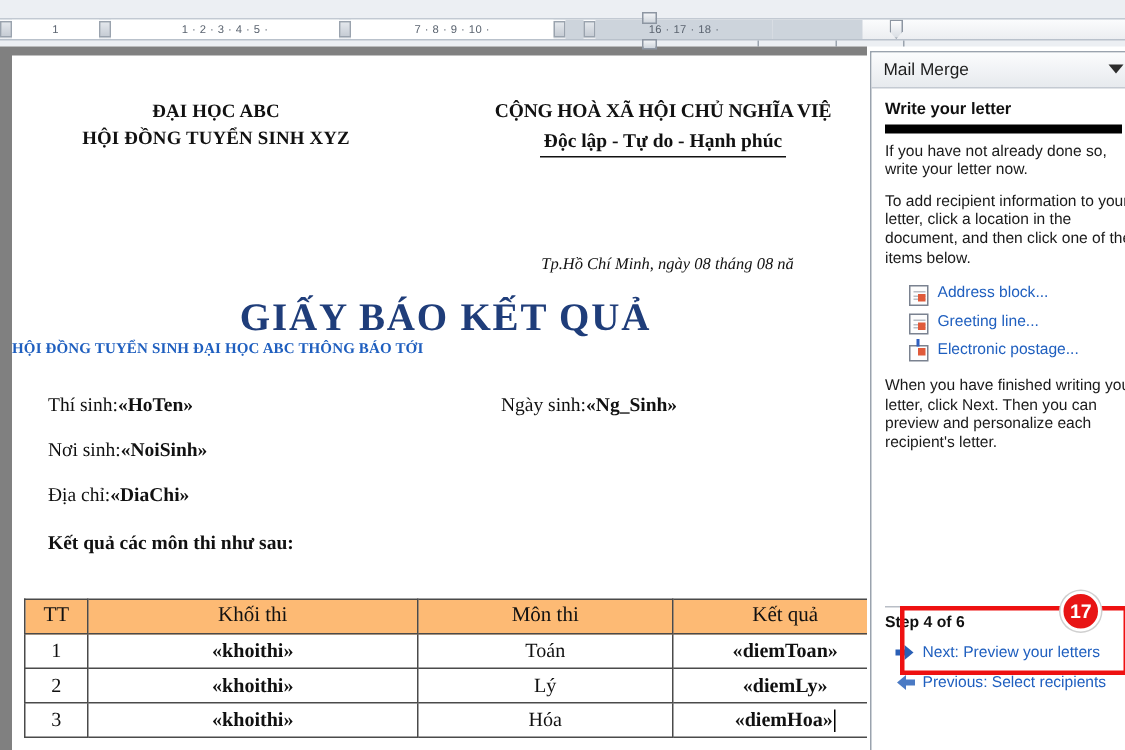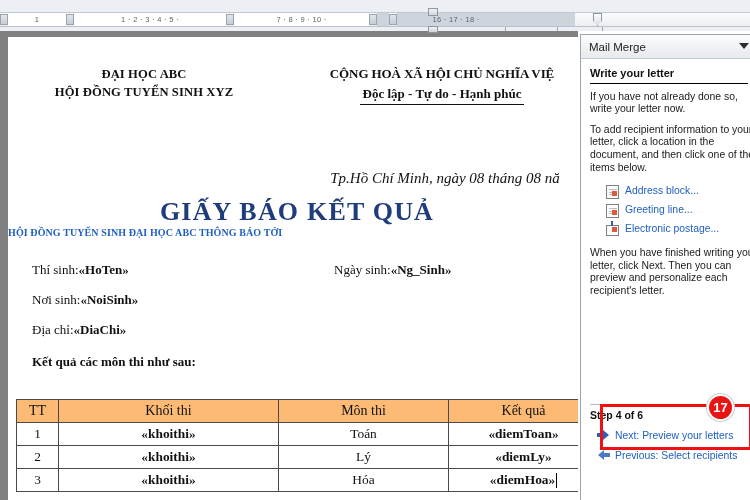--- a/index.html
+++ b/index.html
@@ -153,21 +153,21 @@
     white-space: nowrap;
   }
   .date-line {
     position: absolute;
     top: 133px;
     left: 272px;
     width: 330px;
     text-align: center;
     font-family: "Liberation Serif", serif;
     font-style: italic;
-    font-size: 15px;
+    font-size: 11px;
     color: #111;
     white-space: nowrap;
   }
 
   .title1 {
     position: absolute;
     top: 160px; left: 0;
     width: 578px;
     text-align: center;
     font-family: "Liberation Serif", serif;
@@ -284,21 +284,21 @@
     padding: 8px 6px 0 9px;
     font-size: 10.4px;
     color: #1a1a1a;
     line-height: 12.6px;
     font-family: "Liberation Sans", sans-serif;
   }
   .pane-h {
     font-weight: bold;
     font-size: 11px;
     color: #101010;
-    border-bottom: 1px solid #000000;
+    border-bottom: 6px solid #000000;
     padding-bottom: 3px;
     margin-bottom: 7px;
     width: 158px;
   }
   .pane-p {
     margin: 0 0 8px 0;
     width: 168px;
   }
   .links {
     margin: 2px 0 8px 16px;

